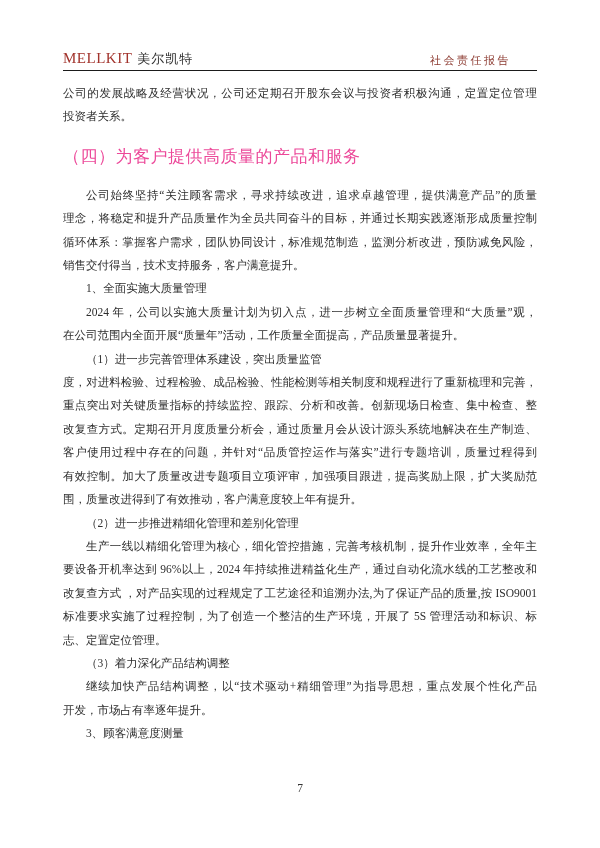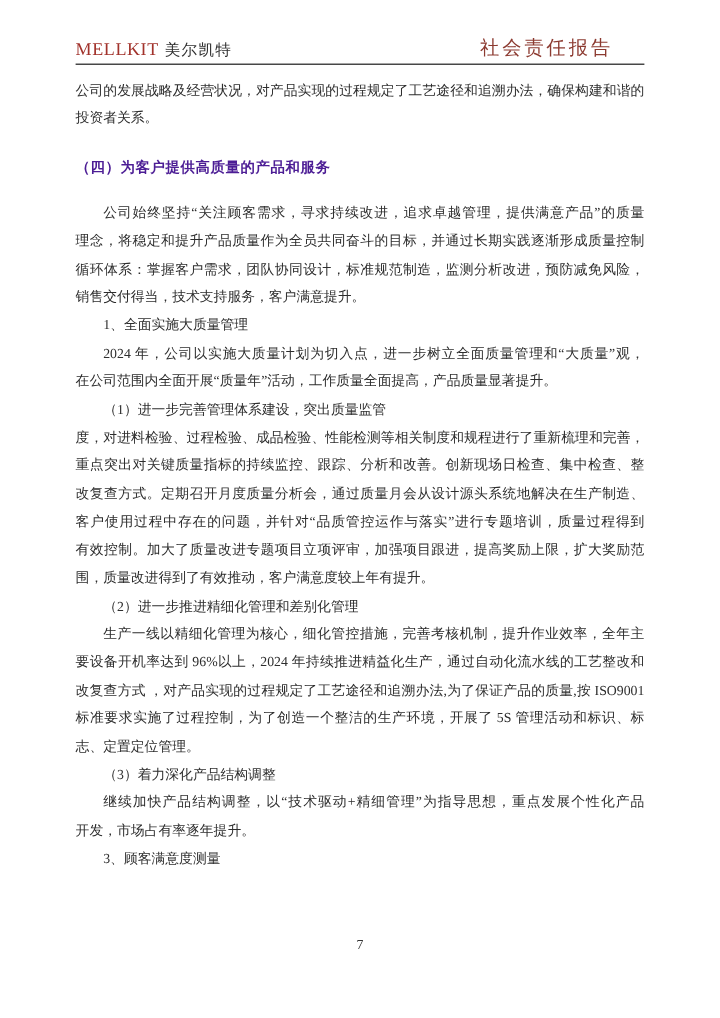--- a/index.html
+++ b/index.html
@@ -8,21 +8,21 @@
     position: relative;
     width: 600px;
     height: 848px;
     background: #ffffff;
     overflow: hidden;
     font-family: "Liberation Serif", "DejaVu Serif", serif;
   }
   
   .doc-header {
     margin: 0 63px;
-    padding-top: 33px;
+    padding-top: 50px;
   }
   .header-row {
     display: flex;
     justify-content: space-between;
     align-items: flex-end;
     height: 21px;
     border-bottom: 1.5px solid #1b1b1b;
     padding-bottom: 2px;
   }
   .brand { white-space: nowrap; }
@@ -30,21 +30,21 @@
     font-size: 15px;
     letter-spacing: 0.5px;
     font-family: "Liberation Serif", "DejaVu Serif", serif;
   }
   .brand .cjk {
     font-size: 13px;
     margin-left: 5px;
     letter-spacing: 1px;
   }
   .report-title {
-    font-size: 16px;
+    font-size: 11px;
     letter-spacing: 2.5px;
     padding-right: 26px;
     white-space: nowrap;
   }
   
   .doc-body {
     margin: 0 63px;
     padding-top: 11px;
     font-size: 11.5px;
     line-height: 23.4px;
@@ -52,25 +52,25 @@
   }
   .line {
     text-align: justify;
     text-align-last: left;
     white-space: normal;
   }
   .line.fill { text-align-last: justify; }
   .line.indent { text-indent: 2em; }
   .section-heading {
     font-family: "Liberation Sans", "DejaVu Sans", sans-serif;
-    font-weight: bold;
-    font-size: 12px;
+    font-weight: normal;
+    font-size: 17px;
     line-height: 25px;
     margin: 15px 0 15px 0;
-    color: #4c1d95;
+    color: #ec4899;
     letter-spacing: 0.5px;
   }
   
   .doc-footer {
     position: absolute;
     left: 0;
     right: 0;
     top: 782px;
     text-align: center;
     font-size: 11.5px;
@@ -85,21 +85,21 @@
   <header class="doc-header">
     <div class="header-row">
       <div class="brand">
         <span class="latin" style="color: rgb(162, 51, 44);">MELLKIT</span><span class="cjk" style="color: rgb(47, 47, 47);">美尔凯特</span>
       </div>
       <div class="report-title" style="color: rgb(140, 58, 48);">社会责任报告</div>
     </div>
   </header>
 
   <main class="doc-body">
-      <div class="line fill">公司的发展战略及经营状况，对产品实现的过程规定了工艺途径和追溯办法，确保构建和谐的</div>
+      <div class="line fill">公司的发展战略及经营状况，公司还定期召开股东会议与投资者积极沟通，定置定位管理</div>
       <div class="line">投资者关系。</div>
       <div class="section-heading">（四）为客户提供高质量的产品和服务</div>
       <div class="line indent fill">公司始终坚持“关注顾客需求，寻求持续改进，追求卓越管理，提供满意产品”的质量</div>
       <div class="line fill">理念，将稳定和提升产品质量作为全员共同奋斗的目标，并通过长期实践逐渐形成质量控制</div>
       <div class="line fill">循环体系：掌握客户需求，团队协同设计，标准规范制造，监测分析改进，预防减免风险，</div>
       <div class="line">销售交付得当，技术支持服务，客户满意提升。</div>
       <div class="line indent">1、全面实施大质量管理</div>
       <div class="line indent fill">2024 年，公司以实施大质量计划为切入点，进一步树立全面质量管理和“大质量”观，</div>
       <div class="line">在公司范围内全面开展“质量年”活动，工作质量全面提高，产品质量显著提升。</div>
       <div class="line indent">（1）进一步完善管理体系建设，突出质量监管</div>

